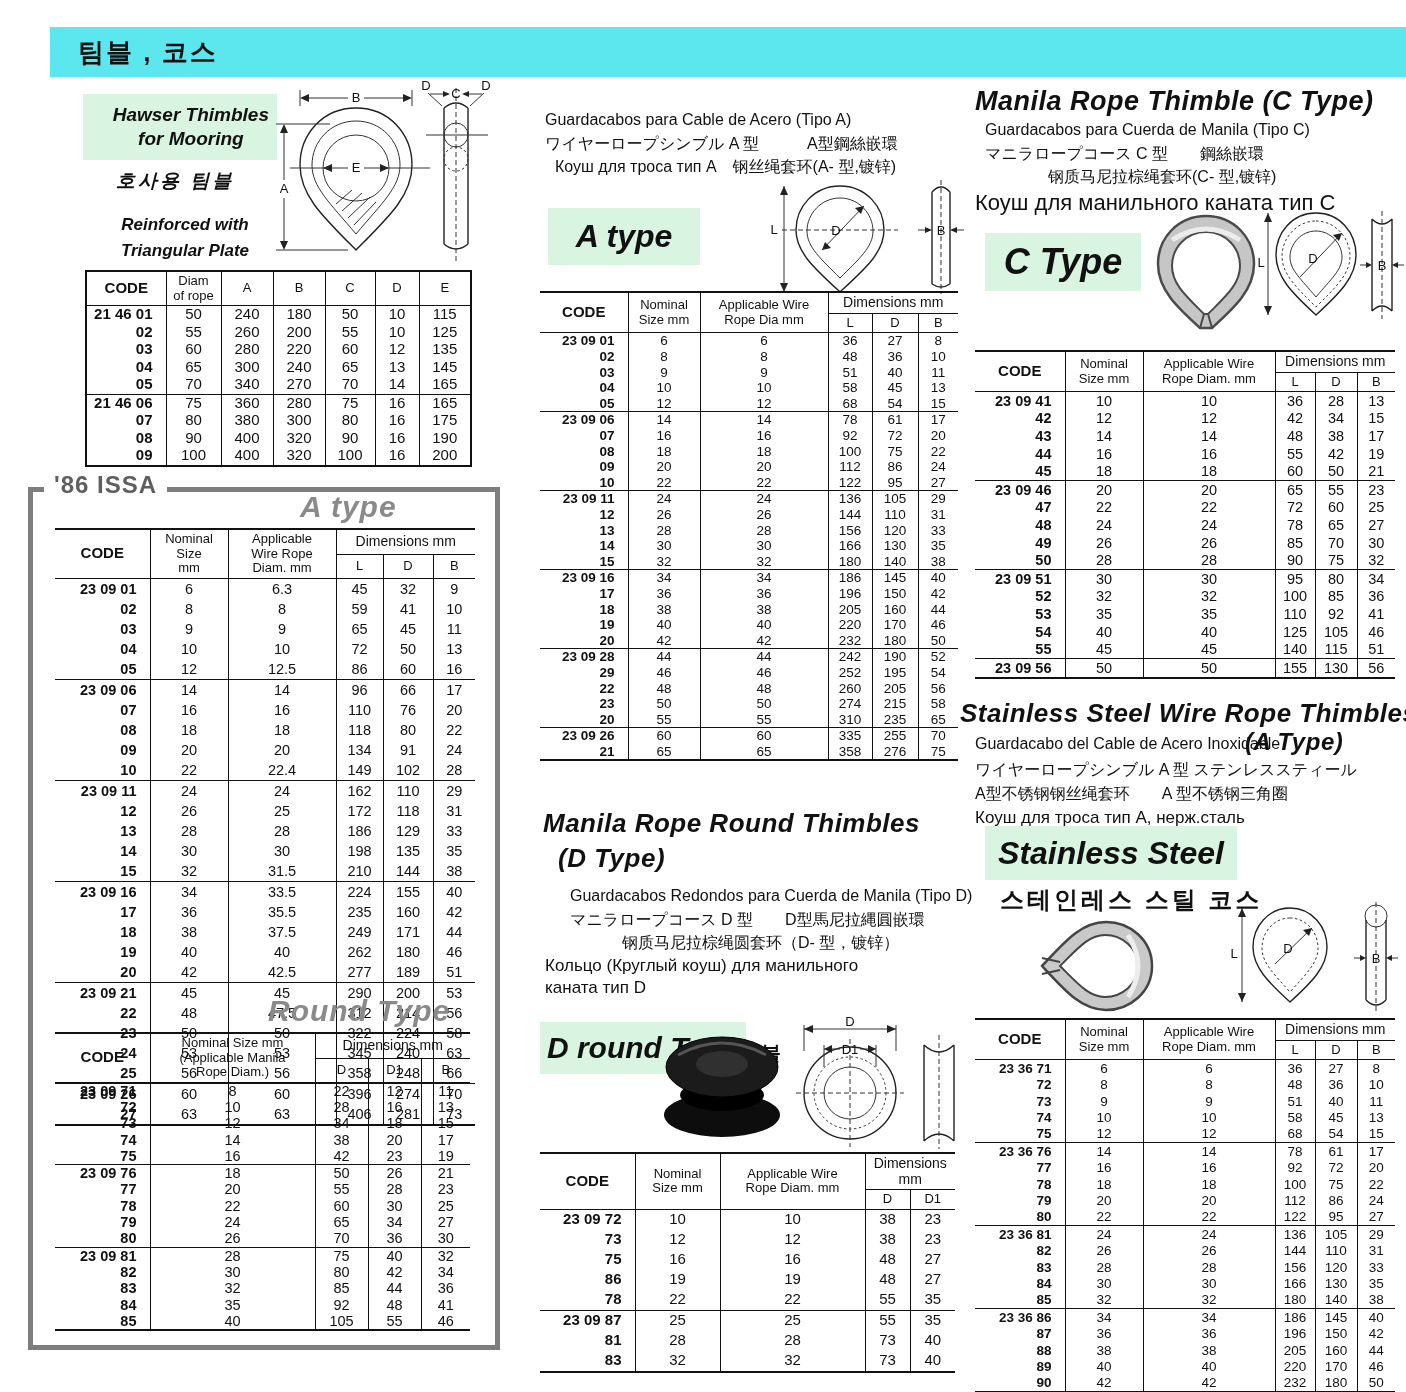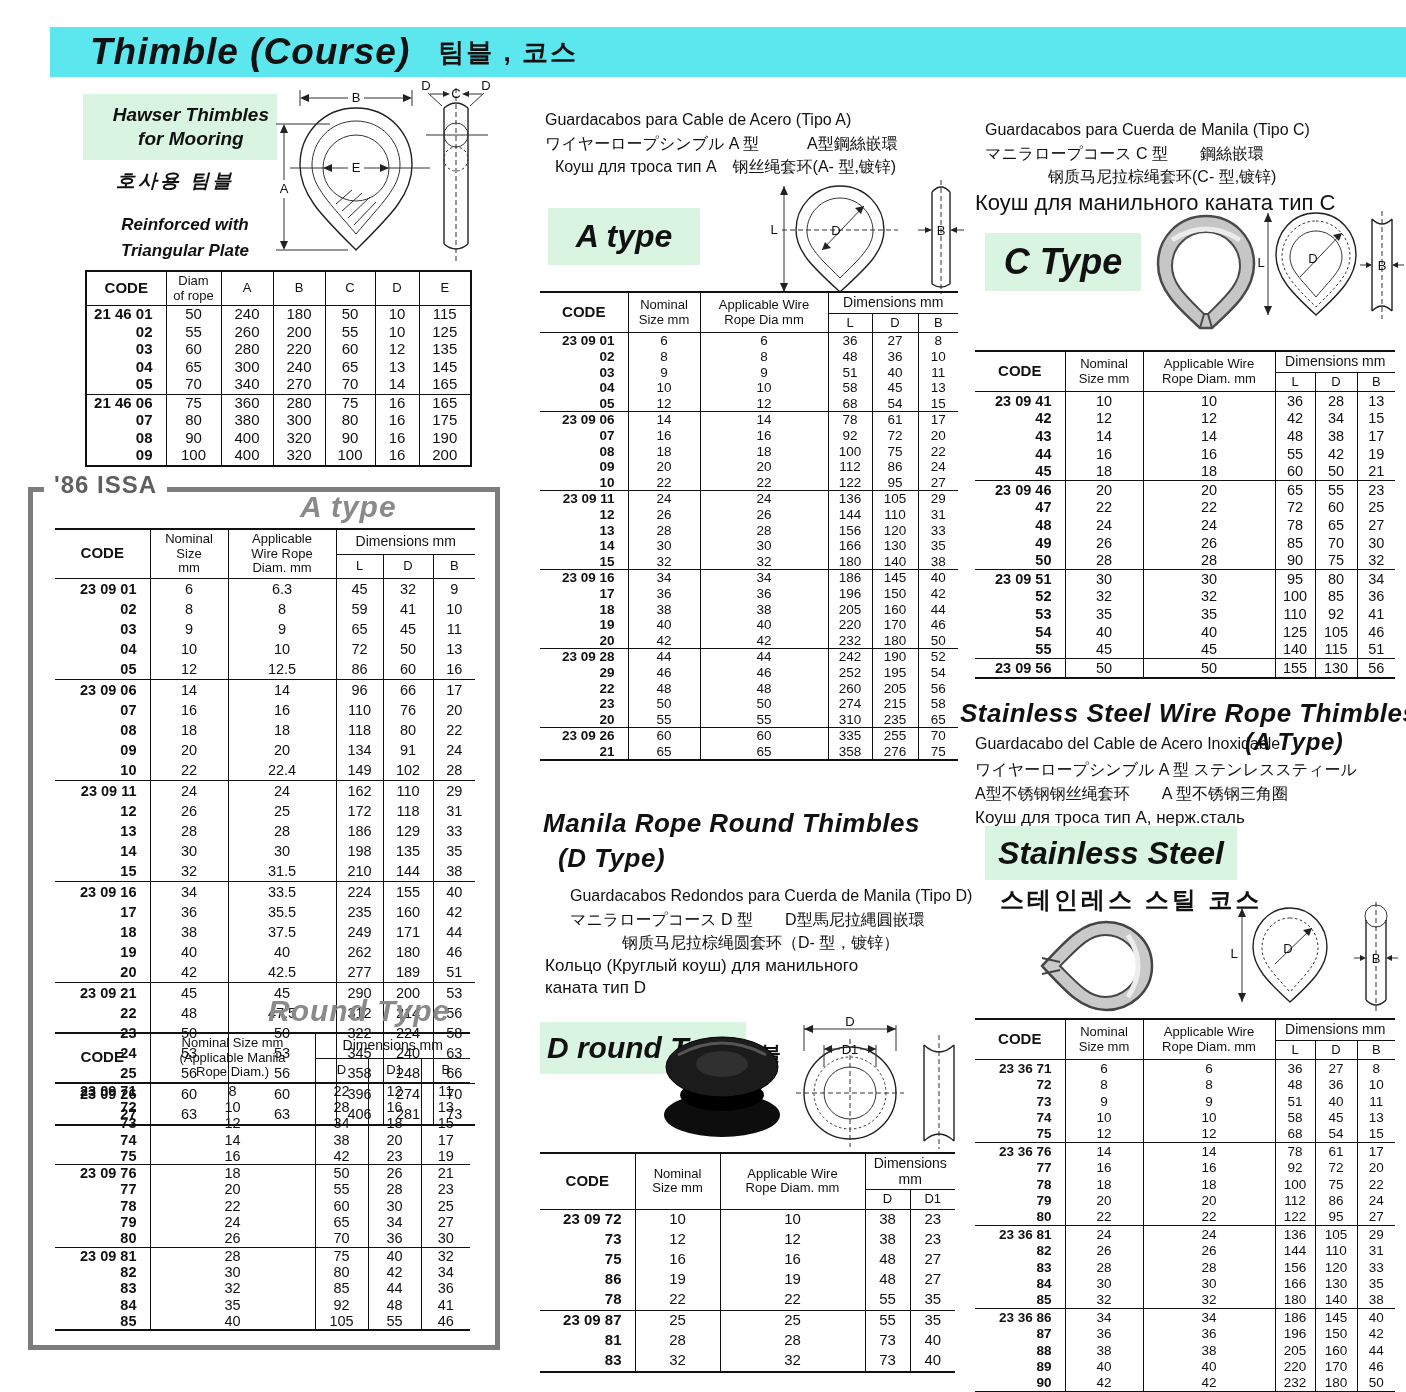--- a/index.html
+++ b/index.html
@@ -61,21 +61,20 @@
   svg .dot{stroke:#333;fill:none;stroke-width:1;stroke-dasharray:2.5 2.5;}
   svg .ah{fill:#222;stroke:none;}
   svg text{font-family:"Liberation Sans","DejaVu Sans",sans-serif;font-size:13px;fill:#111;}
 </style>
 </head>
 <body>
 
 <div class="page">
 
   <div class="band">
-    <span class="band-title">Thimble (Course)</span>
     <span class="band-title-kr">팀블 , 코스</span>
   </div>
 
   <div class="badge abs" style="left:83px;top:94px;width:186px;height:66px;font-size:19px;justify-content:flex-end;padding-right:8px;line-height:1.25;">
     <span><span>Hawser Thimbles</span><br><span>for Mooring</span></span>
   </div>
   <div class="abs it-b" style="left:116px;top:168px;font-size:19px;letter-spacing:3px;">호사용 팀블</div>
   <div class="abs it-b" style="left:92px;top:212px;width:186px;text-align:center;font-size:17px;line-height:1.55;white-space:pre-line;">Reinforced with
 Triangular Plate</div>
 
@@ -989,20 +988,21 @@
         <tr>
           <td>83</td>
           <td>32</td>
           <td>32</td>
           <td>73</td>
           <td>40</td>
         </tr>
       </tbody>
     </table>
 
+  <div class="abs sec-title" style="left:975px;top:86px;">Manila Rope Thimble (C Type)</div>
   <div class="abs lang" style="left:985px;top:121px;">Guardacabos para Cuerda de Manila (Tipo C)</div>
   <div class="abs lang" style="left:985px;top:144px;">マニラロープコース C 型　　鋼絲嵌環</div>
   <div class="abs lang" style="left:1048px;top:167px;">钢质马尼拉棕绳套环(C- 型,镀锌)</div>
   <div class="abs lang" style="left:975px;top:190px;font-size:22px;">Коуш для манильного каната тип C</div>
   <div class="badge abs" style="left:985px;top:233px;width:156px;height:58px;font-size:36px;">C Type</div>
 
   <svg class="abs" style="left:1150px;top:210px;" width="112" height="128" viewBox="0 0 112 128">
     <path d="M56 6 C84 6 104 28 104 54 C104 80 84 98 62 118 L50 118 C28 98 8 80 8 54 C8 28 28 6 56 6 Z" fill="#c6c6c6" stroke="#4a4a4a" stroke-width="2.5"></path>
     <path d="M56 22 C76 22 90 38 90 56 C90 74 76 86 58 104 L54 104 C36 86 22 74 22 56 C22 38 36 22 56 22 Z" fill="#fff" stroke="#4a4a4a" stroke-width="2"></path>
     <path d="M22 30 Q56 8 90 30" stroke="#ececec" stroke-width="5" fill="none"></path>

